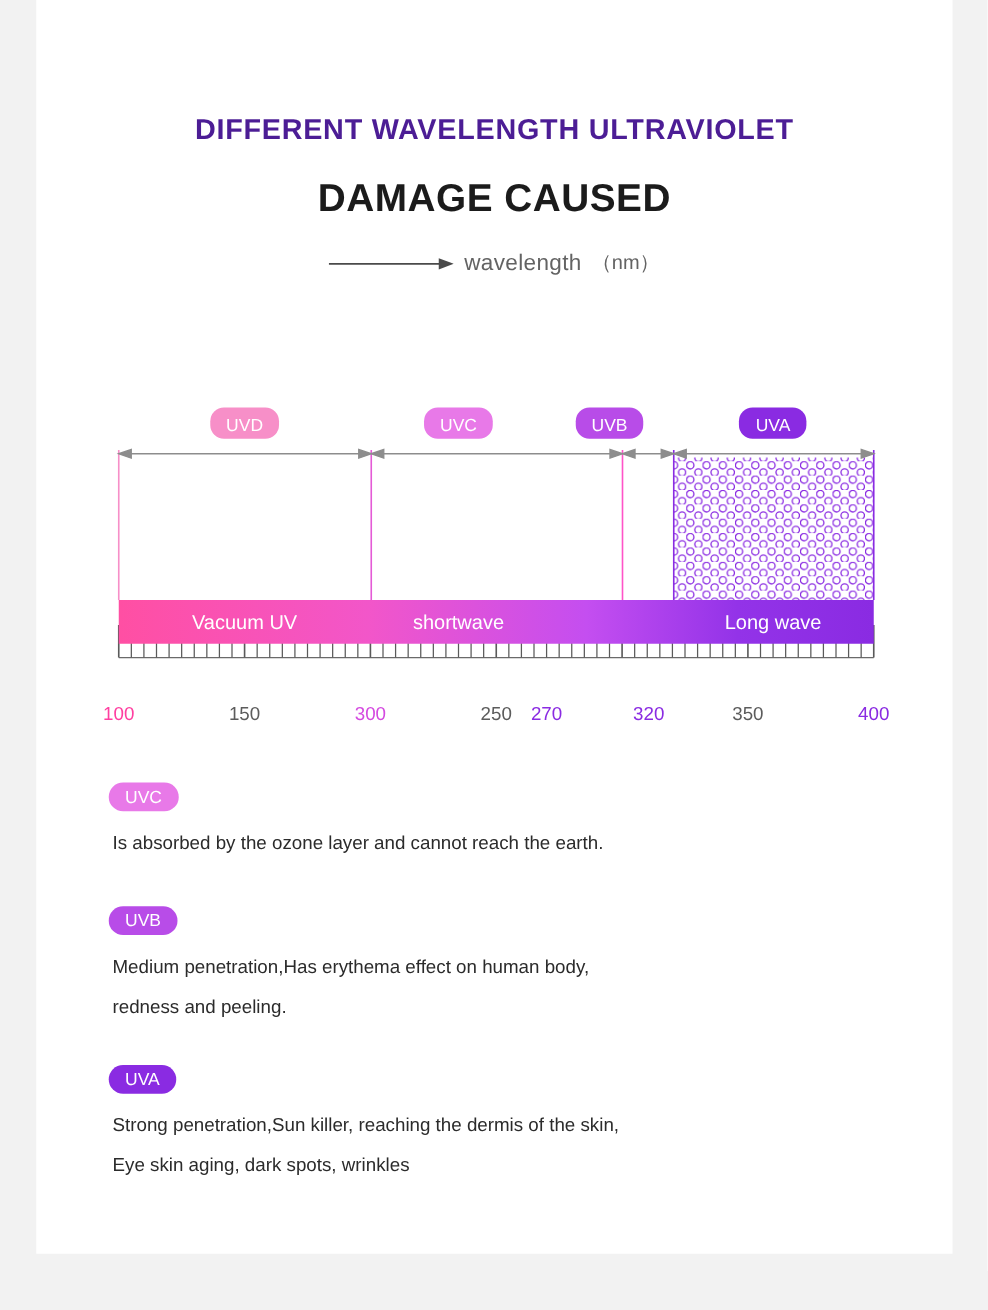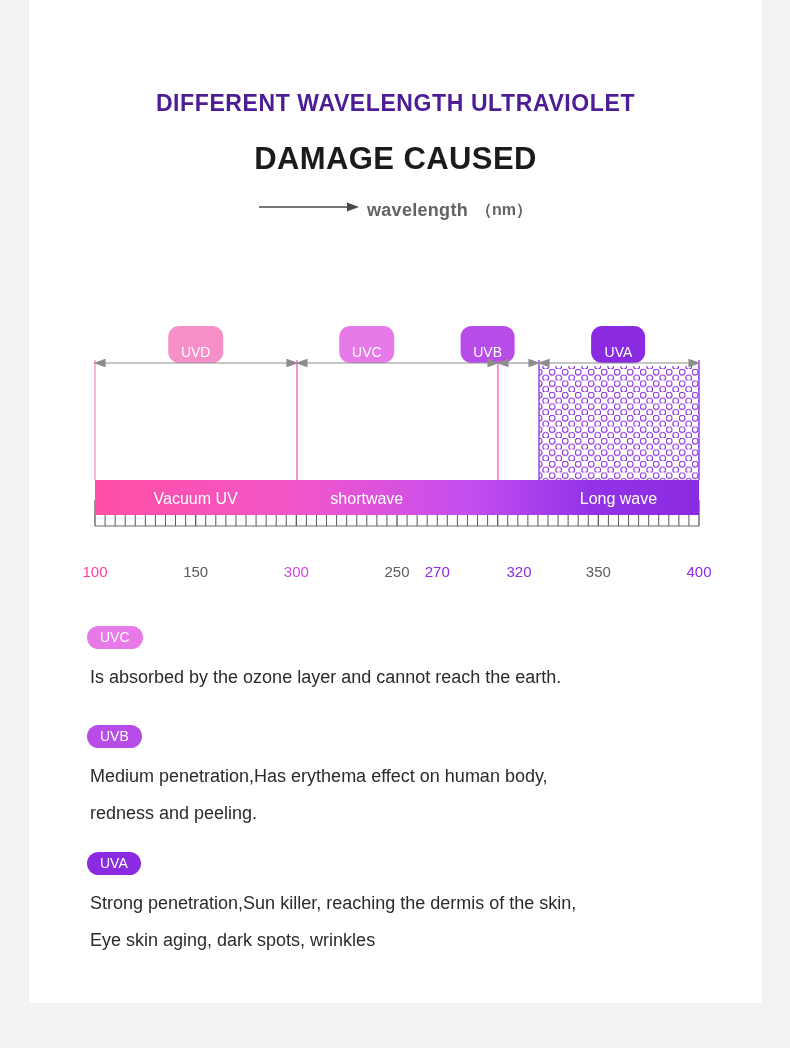--- a/index.html
+++ b/index.html
@@ -46,23 +46,23 @@
     color: #1b1b1b;
   }
 
   
   .wl-row {
     position: absolute;
     left: 0;
     top: 200px;
     width: 733px;
     display: flex;
+    align-items: center;
     justify-content: center;
     gap: 8px;
-    font-weight: bold;
   }
   .wl-arrow { display: block; }
   .wl-text {
     font-size: 18px;
     color: #636363;
     letter-spacing: 0.3px;
   }
   .wl-unit {
     font-size: 16px;
     color: #636363;
@@ -73,21 +73,21 @@
     position: absolute;
     left: 0;
     top: 300px;
     width: 733px;
     height: 300px;
   }
   .band-label {
     position: absolute;
     top: 26px;
     transform: translateX(-50%);
-    padding: 19px 13px 4px 13px;
+    padding: 7px 13px 4px 13px;
     border-radius: 11px;
     color: #ffffff;
     font-size: 14px;
     line-height: 1;
     white-space: nowrap;
   }
 
   .axis-svg {
     position: absolute;
     left: 0;
@@ -130,21 +130,21 @@
   .pill {
     display: inline-block;
     padding: 4px 13px 5px 13px;
     border-radius: 12px;
     color: #ffffff;
     font-size: 14px;
     line-height: 1;
   }
   .desc p {
     margin: 12px 0 0 3px;
-    font-size: 18px;
+    font-size: 15px;
     line-height: 1.85;
     color: #2b2b2b;
   }
 </style>
 </head>
 <body>
 
 <div class="page">
 
   <div class="title-1">DIFFERENT WAVELENGTH ULTRAVIOLET</div>

